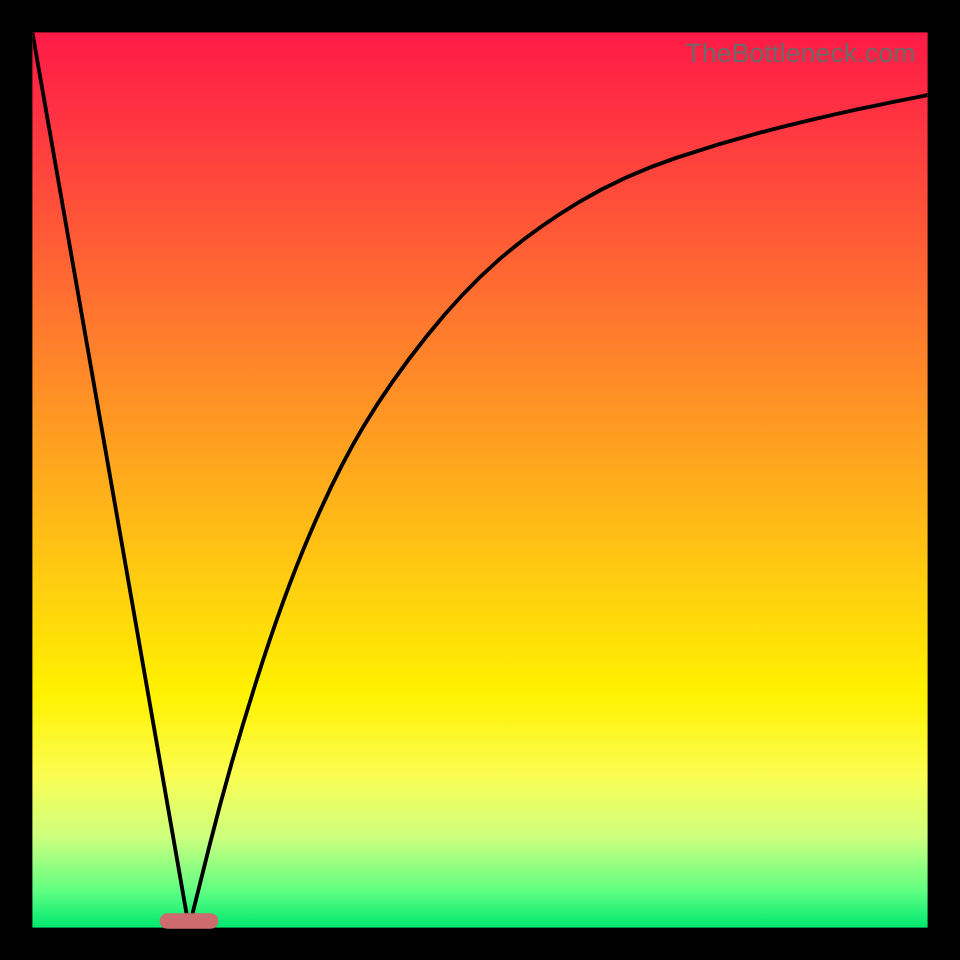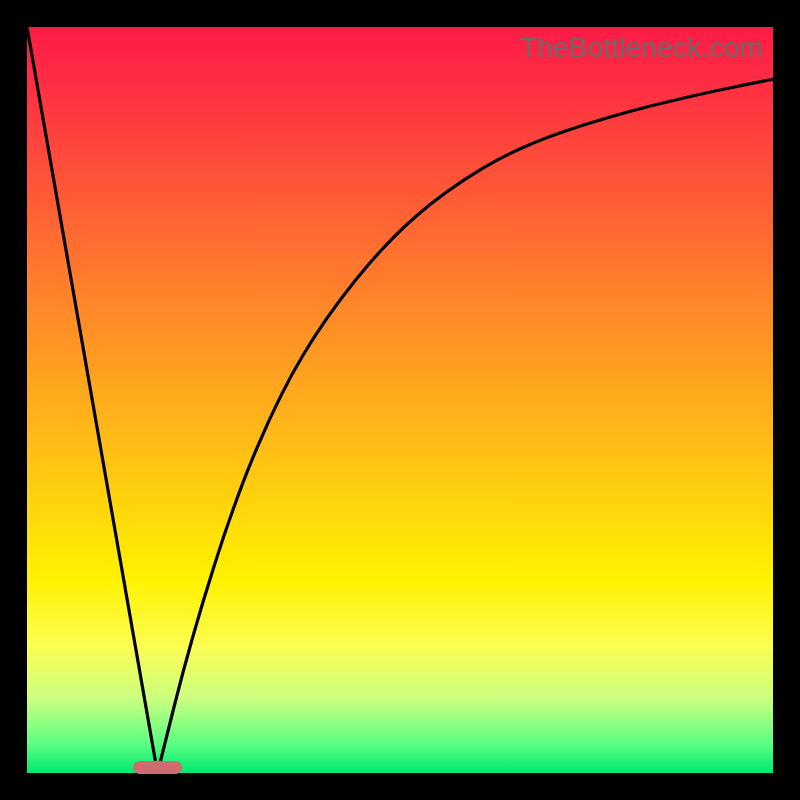--- a/index.html
+++ b/index.html
@@ -36,21 +36,21 @@
       #ccff7f 90%,
       #5dff82 96%,
       #00e770 100%
     );
   }
   .watermark {
     position: absolute;
     top: 5px;
     right: 10px;
     color: #6a6a6a;
-    font-size: 28px;
+    font-size: 22px;
     font-weight: 500;
     letter-spacing: 0.2px;
     user-select: none;
   }
   svg.curve {
     position: absolute;
     left: 0;
     top: 0;
     width: 746px;
     height: 746px;

